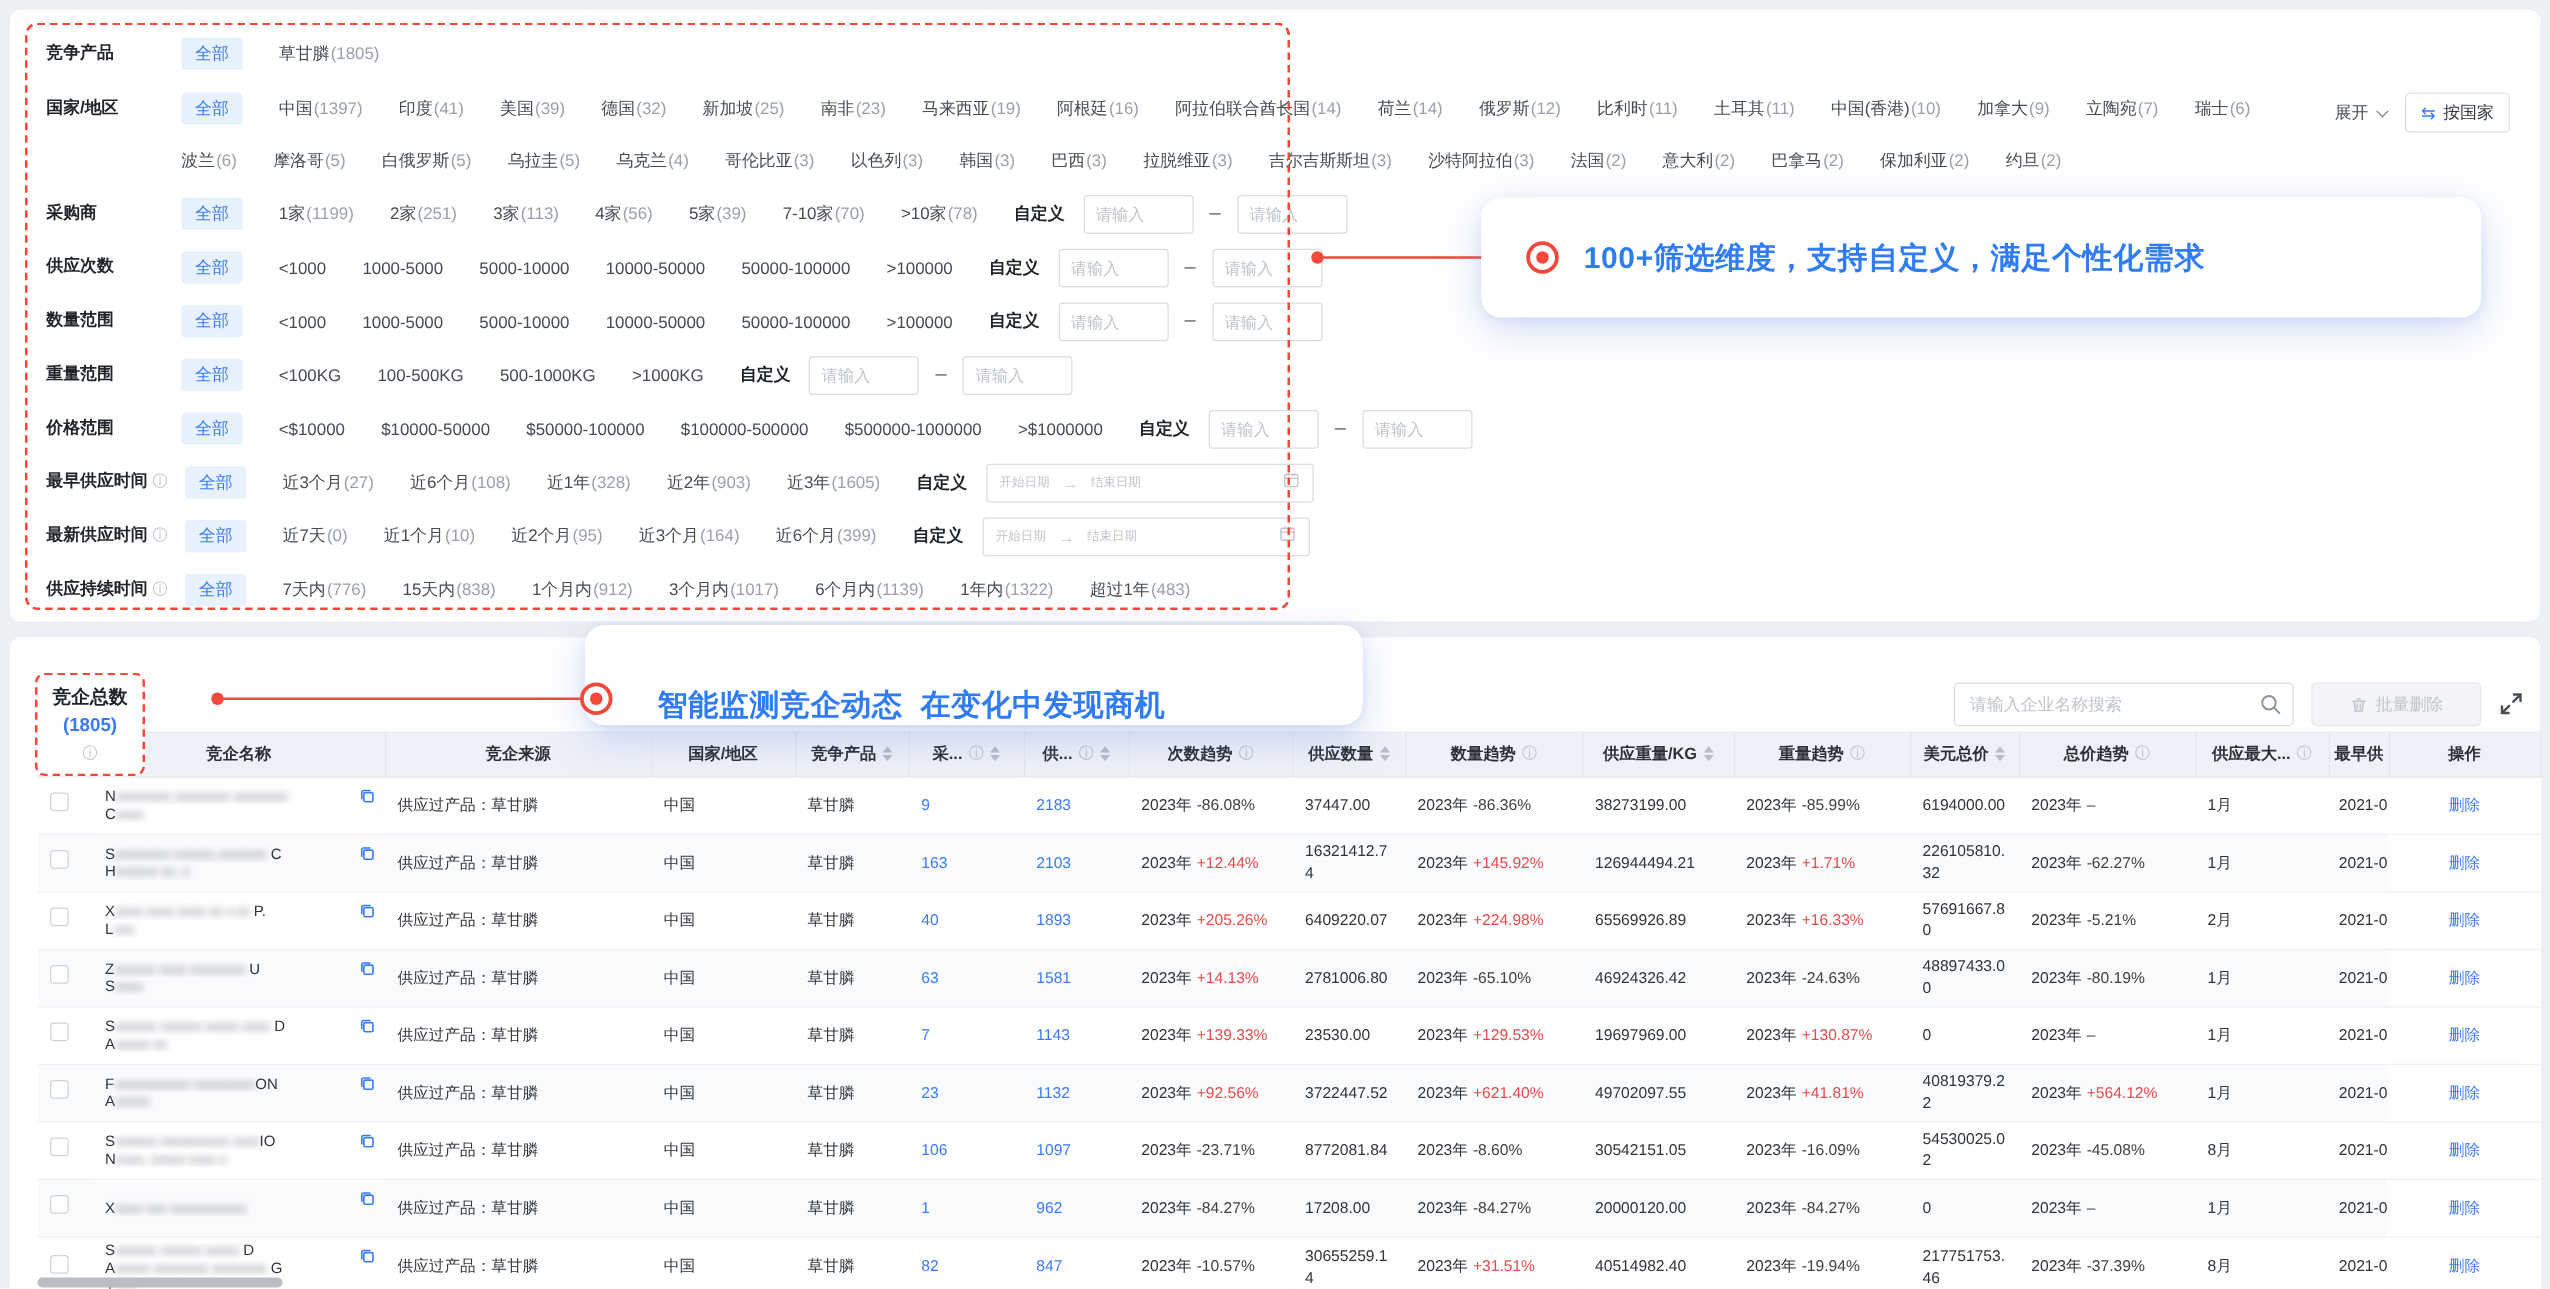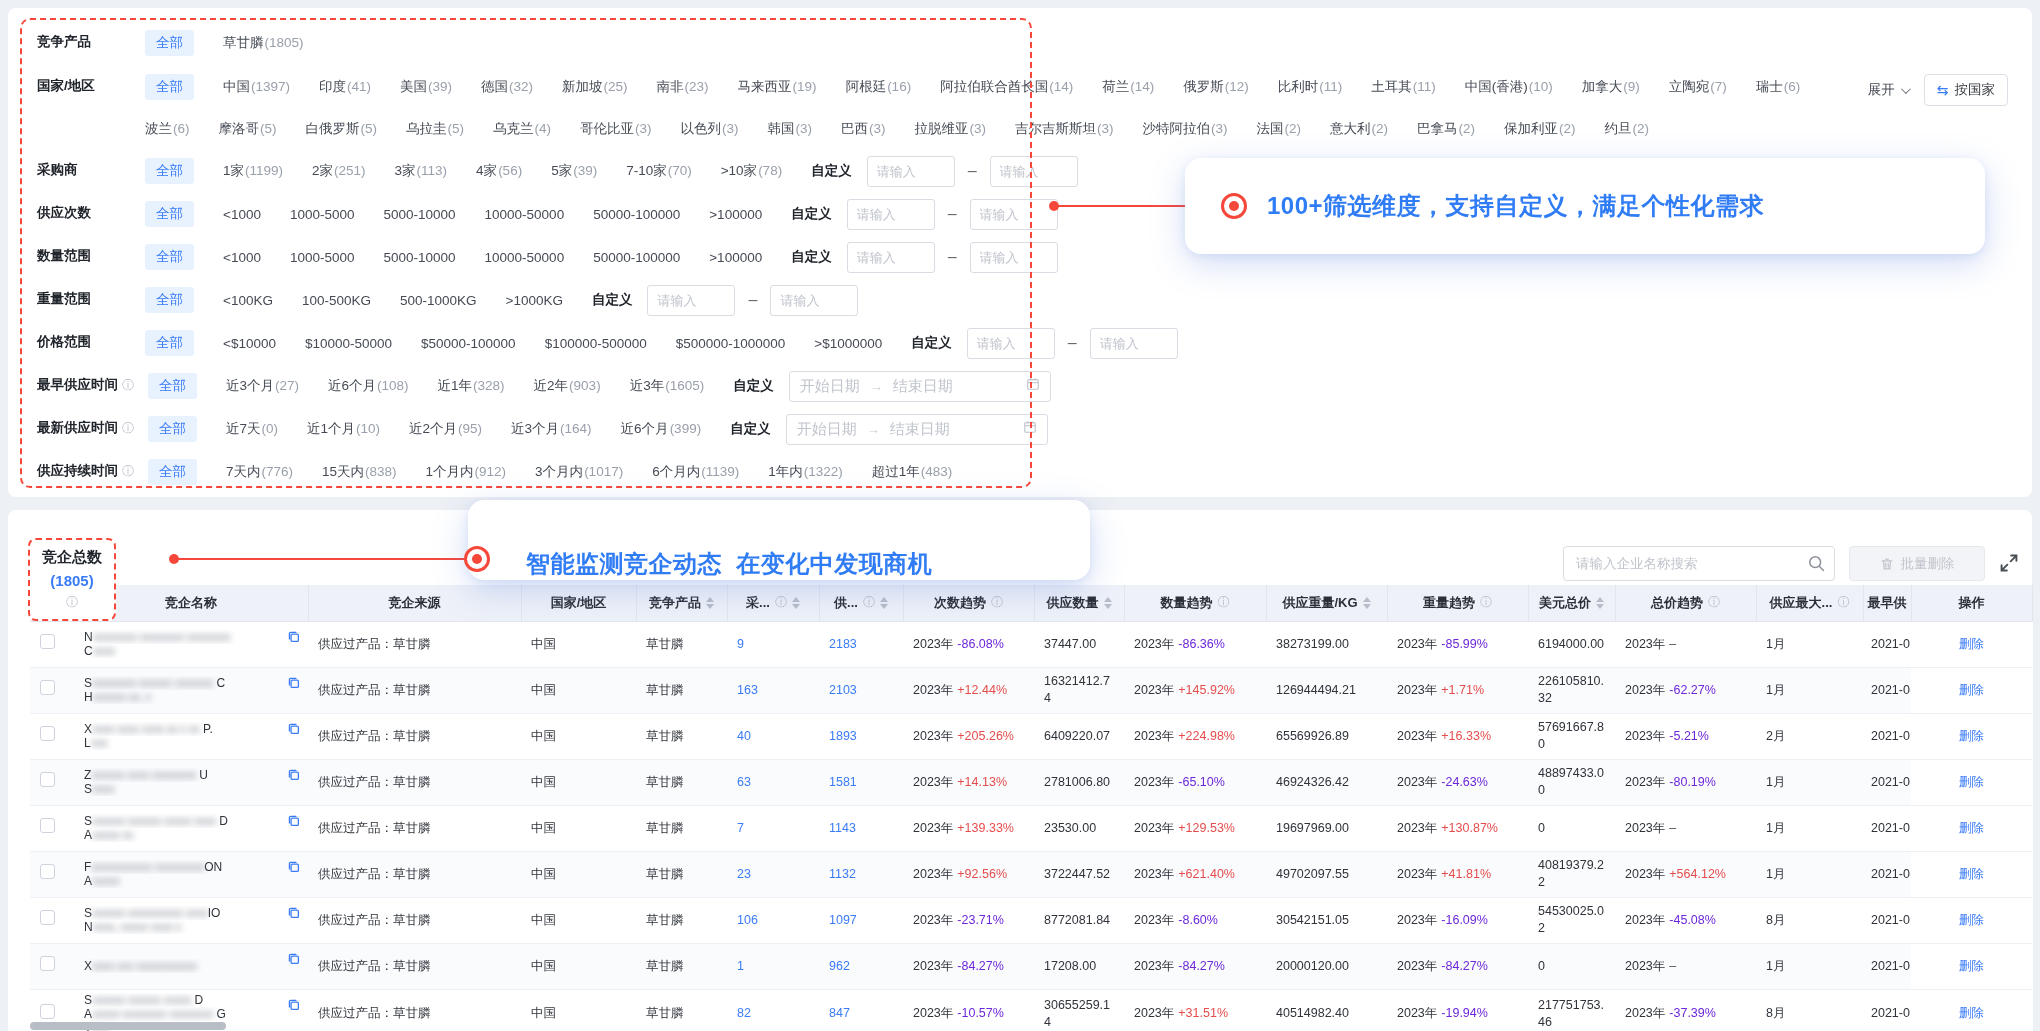--- a/index.html
+++ b/index.html
@@ -19,21 +19,21 @@
   .info { color:#b8bdc9; font-size:12px; font-weight:400; }
   .f-line { display:flex; align-items:center; flex-wrap:nowrap; gap:29px; min-height:42px; }
   .chip { background:#e8f2ff; color:#3a7bf6; font-size:13.5px; padding:4px 11px; border-radius:3px; cursor:pointer; flex:0 0 auto; }
   .opt { font-size:13.5px; color:#454a54; cursor:pointer; white-space:nowrap; }
   .opt .cnt { color:#9aa0ab; margin-left:1px; }
   .opt.custom { color:#20242b; font-weight:600; margin-right:-14px; }
   .f-input { width:88px; height:31px; border:1px solid #d9dce3; border-radius:3px; font-size:13px; padding:0 9px; color:#333; background:#fff; outline:none; }
   .f-input::placeholder { color:#c0c4cc; }
   .dash { color:#666; margin:0 -16px; }
   .date-box { width:262px; height:31px; border:1px solid #d9dce3; border-radius:3px; background:#fff; display:flex; align-items:center; padding:0 10px; gap:10px; cursor:text; }
-  .date-ph { color:#c0c4cc; font-size:15px; white-space:nowrap; }
+  .date-ph { color:#c0c4cc; font-size:10px; white-space:nowrap; }
   .date-arrow { color:#c9ccd4; font-size:13px; }
   .cal-svg { margin-left:auto; flex:0 0 auto; }
   .dashed-rect { position:absolute; left:12px; top:10px; width:1012px; height:470px; border:2px dashed #f5483b; border-radius:10px; pointer-events:none; z-index:6; }
   .country-ctrl { position:absolute; right:24px; top:66px; display:flex; align-items:center; gap:16px; z-index:2; }
   .expand-link { font-size:13.5px; color:#454a54; display:inline-flex; align-items:center; gap:6px; cursor:pointer; }
   .caret { width:7px; height:7px; border-right:1.5px solid #737880; border-bottom:1.5px solid #737880; transform:rotate(45deg) translateY(-2px); display:inline-block; }
   .by-country-btn { display:inline-flex; align-items:center; gap:6px; height:32px; padding:0 12px; background:#fff; border:1px solid #dcdfe6; border-radius:4px; font-size:13.5px; color:#33373e; cursor:pointer; font-family:inherit; }
   .swap { color:#3a7bf6; font-size:14px; }
 
   
@@ -69,21 +69,21 @@
   tbody td { height:46px; padding:3px 10px; font-size:12.5px; color:#2f333a; border-bottom:1px solid #eef0f5; overflow:hidden; vertical-align:middle; line-height:1.35; }
   tbody tr:nth-child(even) td { background:#fafbfd; }
   tbody tr:nth-child(odd) td { background:#fff; }
   .cb { width:15px; height:15px; border:1.5px solid #cfd3dc; border-radius:3px; background:#fff; display:inline-block; cursor:pointer; }
   td.name-cell { position:relative; padding-right:28px; line-height:14px; }
   .name-line { white-space:nowrap; overflow:hidden; font-size:12px; color:#2f333a; }
   .blur { filter:blur(3px); color:#8a8f99; letter-spacing:-.5px; }
   .copy-ic { position:absolute; right:8px; top:8px; cursor:pointer; }
   .blue { color:#3a7bf6; cursor:pointer; }
   .trend .up { color:#e54c4c; margin-left:4px; }
-  .trend .down { color:#6d28d9; margin-left:4px; }
+  .trend .down { color:#404040; margin-left:4px; }
   .trend .flat { color:#4a4e55; margin-left:4px; }
   .num { word-break:break-all; }
   td.earliest { white-space:nowrap; padding:3px 0 3px 8px; }
   td.op { box-shadow:-8px 0 10px -6px rgba(0,0,0,.18); text-align:center; background:#fff !important; }
   td.op span { color:#3a7bf6; cursor:pointer; }
   .sort-ic { display:inline-flex; flex-direction:column; gap:2px; cursor:pointer; }
   .sort-ic i { display:block; width:0; height:0; border-left:4px solid transparent; border-right:4px solid transparent; }
   .sort-ic .t-up { border-bottom:5px solid #b8bdc9; }
   .sort-ic .t-dn { border-top:5px solid #b8bdc9; }
   .hscroll { position:absolute; left:30px; top:1022px; width:196px; height:8px; border-radius:4px; background:#b9bdc5; z-index:5; cursor:grab; }

